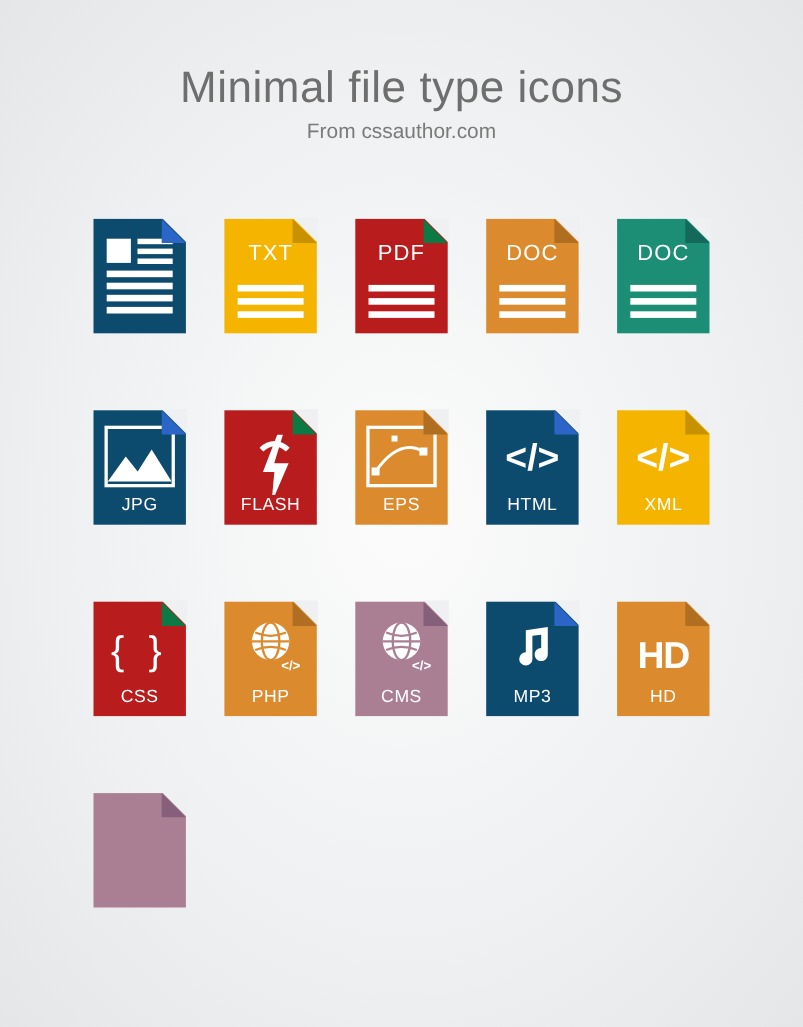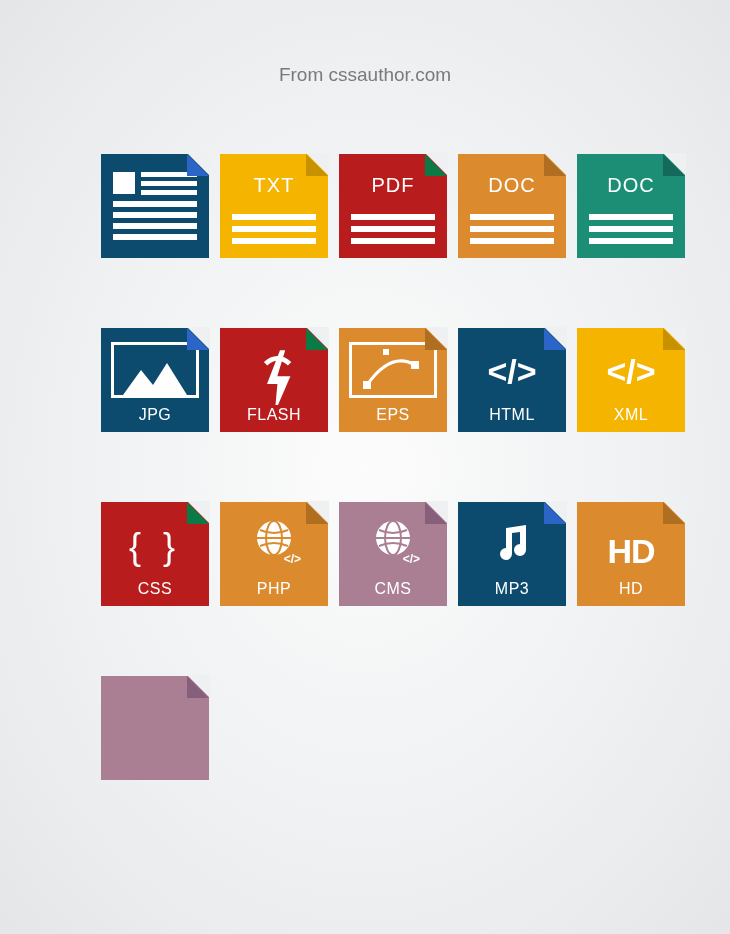--- a/index.html
+++ b/index.html
@@ -30,29 +30,28 @@
     width: 560px;
     margin: 68px auto 0;
     display: grid;
     grid-template-columns: repeat(5, 84px);
     grid-template-rows: repeat(4, 104px);
     column-gap: 35px;
     row-gap: 70px;
     justify-content: center;
   }
   .file {
-    width: 108px;
+    width: 84px;
     height: 104px;
     position: relative;
     display: flex;
     flex-direction: column;
     align-items: center;
     justify-content: flex-end;
     padding-bottom: 8px;
-    margin-left: 16px;
   }
   .file .label {
     color: #fff;
     font-size: 16px;
     font-weight: 400;
     text-align: center;
     letter-spacing: 0.5px;
     font-family: Arial, sans-serif;
   }
   .file .glyph {
@@ -124,20 +123,21 @@
   .globe { position:absolute; top:16px; left:50%; transform:translateX(-50%); }
 
   
   .media { position:absolute; top:20px; left:50%; transform:translateX(-50%); }
 
 </style>
 </head>
 <body>
 
 <div class="header">
+  <h1>Minimal file type icons</h1>
   <p>From cssauthor.com</p>
 </div>
 
 <div class="grid" id="grid">
     <div class="file c-blue">
       <div class="doclines">
       <div class="sq"></div>
       <div class="shorts">
           <div></div>
           <div></div>

